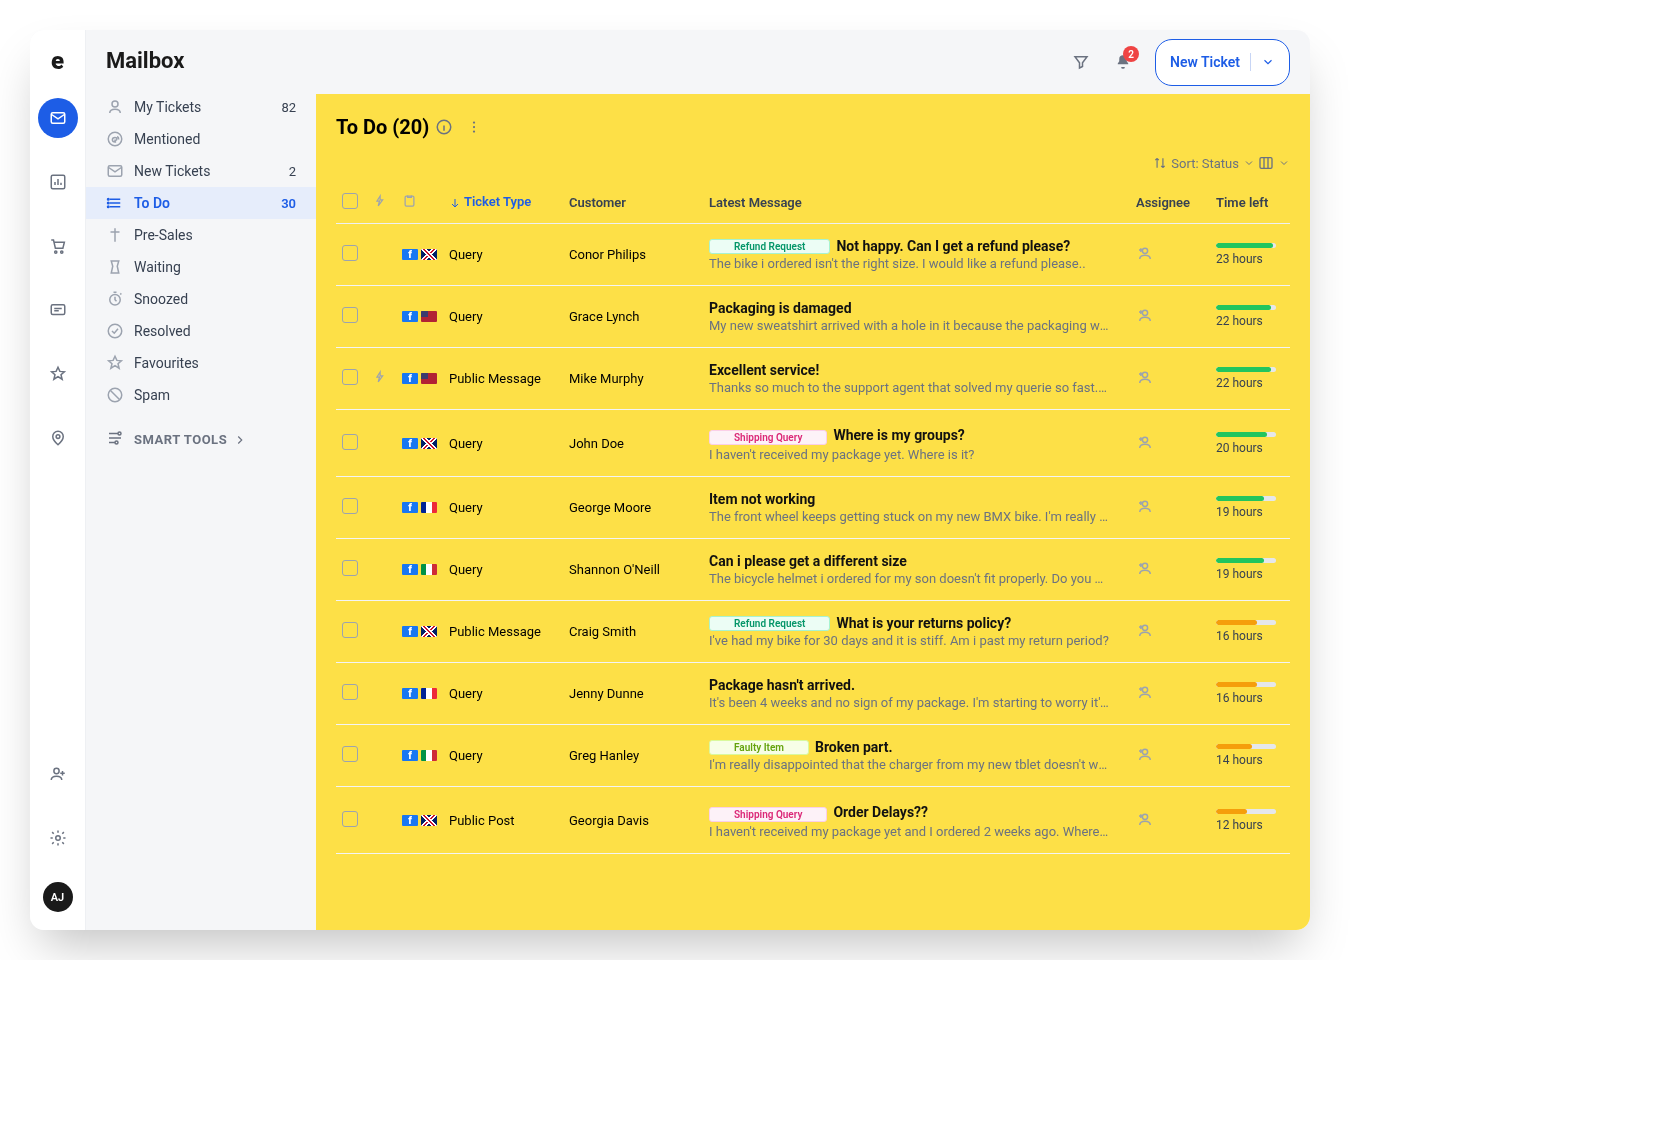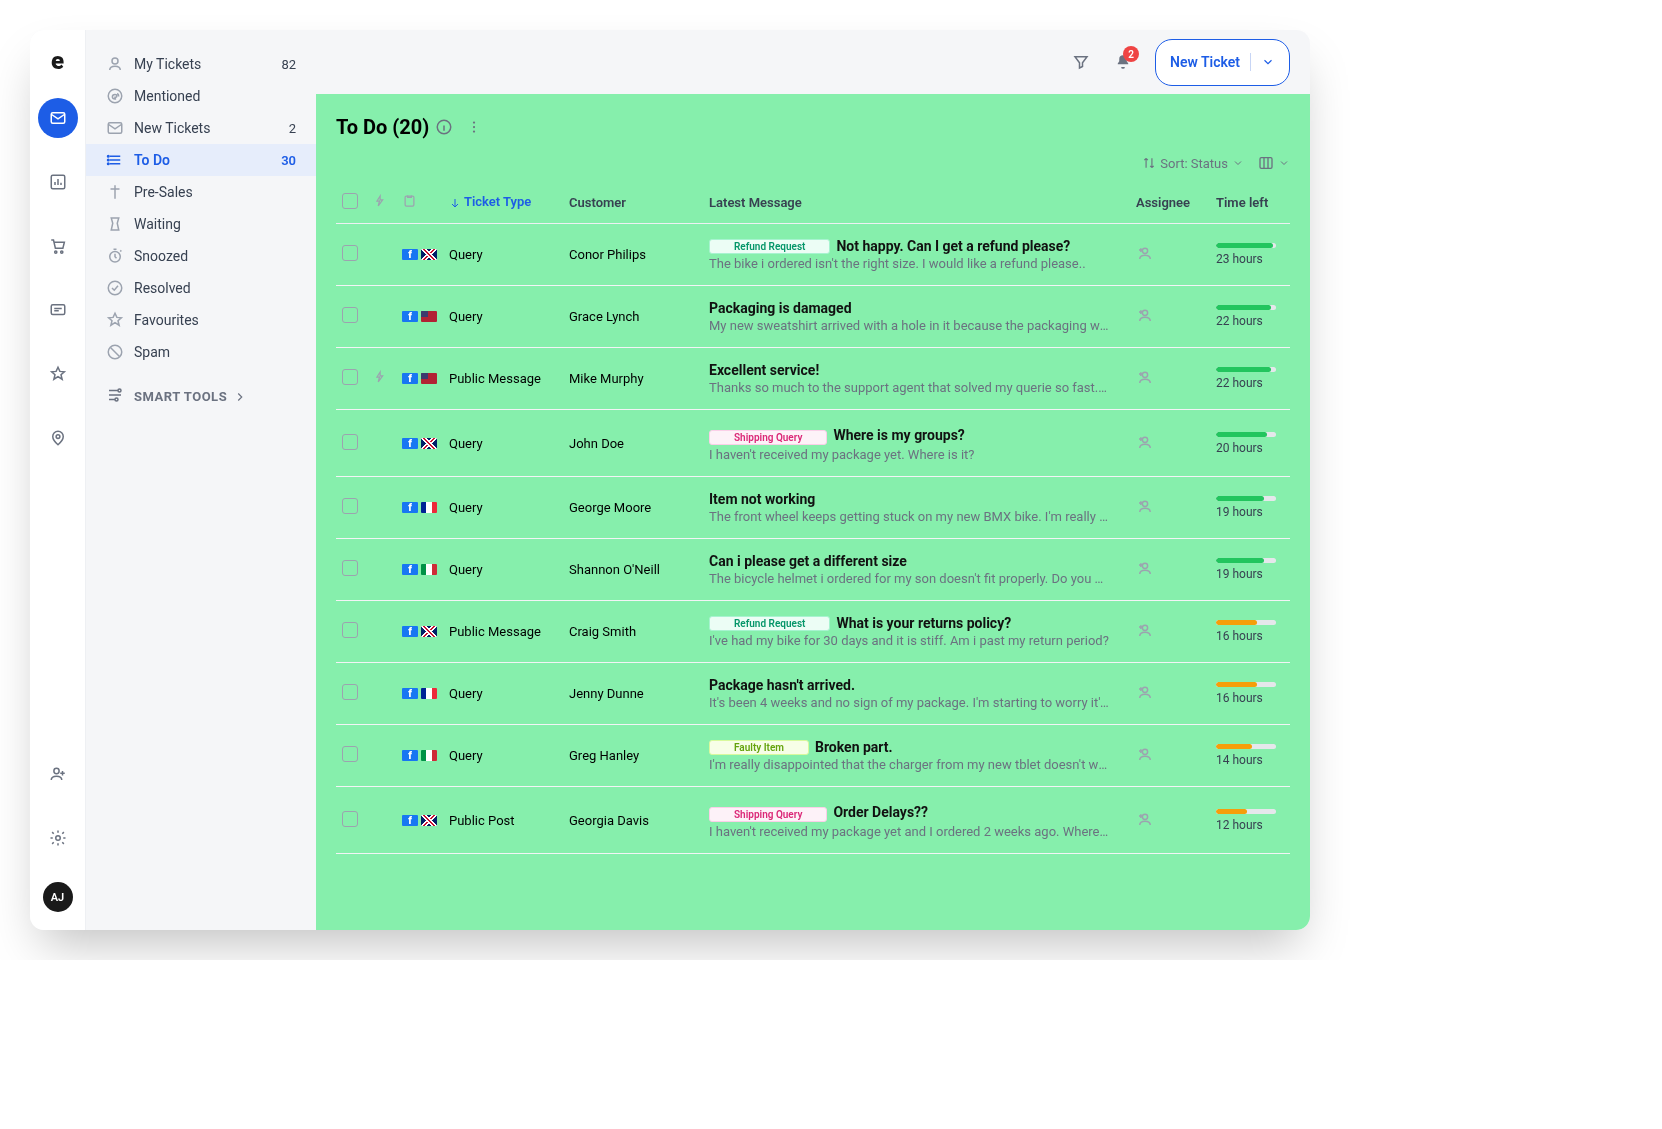--- a/index.html
+++ b/index.html
@@ -22,29 +22,29 @@
 .smart .ni-icon { width:18px; margin-right:10px; }
 .main { flex:1; background:#fff; display:flex; flex-direction:column; border-top-left-radius:0; margin-top:0; }
 .topbar { height:64px; display:flex; align-items:center; padding:0 20px; background:#f5f6f8; }
 .topbar .tb-spacer { flex:1; }
 .search { width:260px; height:34px; background:#fff; border:1px solid #e5e7eb; border-radius:17px; display:flex; align-items:center; padding:0 14px; color:#9ca3af; font-size:14px; }
 .search svg { margin-right:8px; }
 .tb-ic { width:36px; height:36px; display:flex; align-items:center; justify-content:center; color:#6b7280; cursor:pointer; margin-left:6px; position:relative; }
 .tb-ic .badge { position:absolute; top:2px; right:2px; width:16px; height:16px; background:#ef4444; color:#fff; border-radius:50%; font-size:10px; display:flex; align-items:center; justify-content:center; font-weight:600; }
 .new-ticket { margin-left:14px; height:47px; border:1.5px solid #1d5de6; color:#1d5de6; background:#fff; border-radius:17px; padding:0 14px; font-size:14px; font-weight:600; display:flex; align-items:center; cursor:pointer; }
 .new-ticket .div { width:1px; height:18px; background:#c7d5f5; margin:0 10px; }
-.content { flex:1; background:#86efac; padding:0 20px 20px; overflow:auto; }
+.content { flex:1; background:#fde047; padding:0 20px 20px; overflow:auto; }
 .header-row { display:flex; align-items:center; padding:18px 0 8px; }
 .header-row h2 { font-size:20px; font-weight:700; }
 .tabs { margin-left:auto; margin-right:auto; background:#f1f3f6; border-radius:8px; padding:3px; display:flex; }
 .tab { padding:6px 18px; font-size:14px; font-weight:600; color:#374151; cursor:pointer; border-radius:6px; position:relative; }
 .tab.active { background:#fff; color:#1d5de6; }
 .tab .dot { position:absolute; top:6px; right:8px; width:5px; height:5px; background:#ef4444; border-radius:50%; }
 .hdr-ic { width:30px; height:30px; display:flex; align-items:center; justify-content:center; color:#6b7280; cursor:pointer; }
-.sort-row { display:flex; justify-content:flex-end; align-items:flex-start; padding:4px 0 10px; gap:14px; font-size:13px; color:#6b7280; }
+.sort-row { display:flex; justify-content:flex-end; align-items:flex-start; padding:4px 0 10px; gap:3px; font-size:13px; color:#6b7280; }
 .sort-row .sitem { display:flex; align-items:center; gap:4px; cursor:pointer; }
 table { width:100%; border-collapse:collapse; }
 th { text-align:left; font-size:13px; font-weight:600; color:#374151; padding:10px 6px; border-bottom:1px solid #eef0f3; }
 th.sorted { color:#1d5de6; }
 td { padding:14px 6px; border-bottom:1px solid #f3f4f6; font-size:13px; vertical-align:middle; }
 .chk { width:16px; height:16px; border:1.5px solid #9ca3af; border-radius:3px; display:inline-block; }
 .flags { display:flex; gap:3px; }
 .flag { width:16px; height:11px; border-radius:1px; display:inline-block; position:relative; overflow:hidden; }
 .flag.fb { background:#1877f2; display:flex; align-items:center; justify-content:center; color:#fff; font-size:10px; font-weight:900; }
 .flag.uk { background:linear-gradient(#012169,#012169); }
@@ -122,20 +122,21 @@
     <div class="ic">
         <svg viewBox="0 0 24 24" fill="none" stroke="currentColor" stroke-width="2">
           <circle cx="12" cy="12" r="3"></circle>
           <path d="M12 2v3M12 19v3M4.2 4.2l2.1 2.1M17.7 17.7l2.1 2.1M2 12h3M19 12h3M4.2 19.8l2.1-2.1M17.7 6.3l2.1-2.1"></path>
         </svg>
       </div>
     <div class="avatar">AJ</div>
   </div>
 
   <div class="sidebar">
+    <h1>Mailbox</h1>
     <div id="nav-list">
         <div class="nav-item">
           <span class="ni-icon">
             <svg viewBox="0 0 24 24" fill="none" stroke="currentColor" stroke-width="2">
               <circle cx="12" cy="8" r="4"></circle>
               <path d="M5 20c0-3 3-5 7-5s7 2 7 5"></path>
             </svg>
           </span>
           <span>My Tickets</span>
           <span class="count">82</span>

